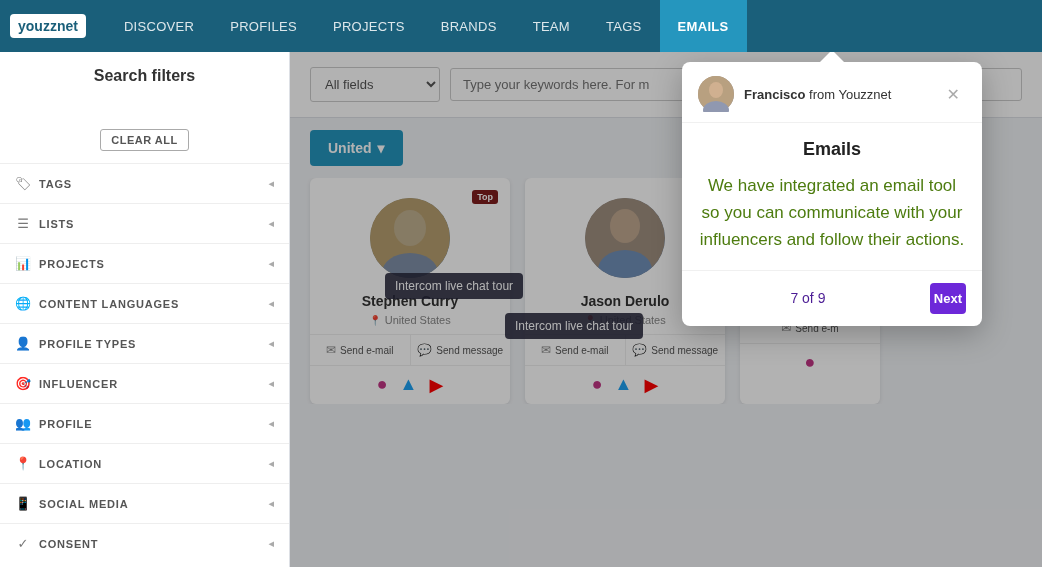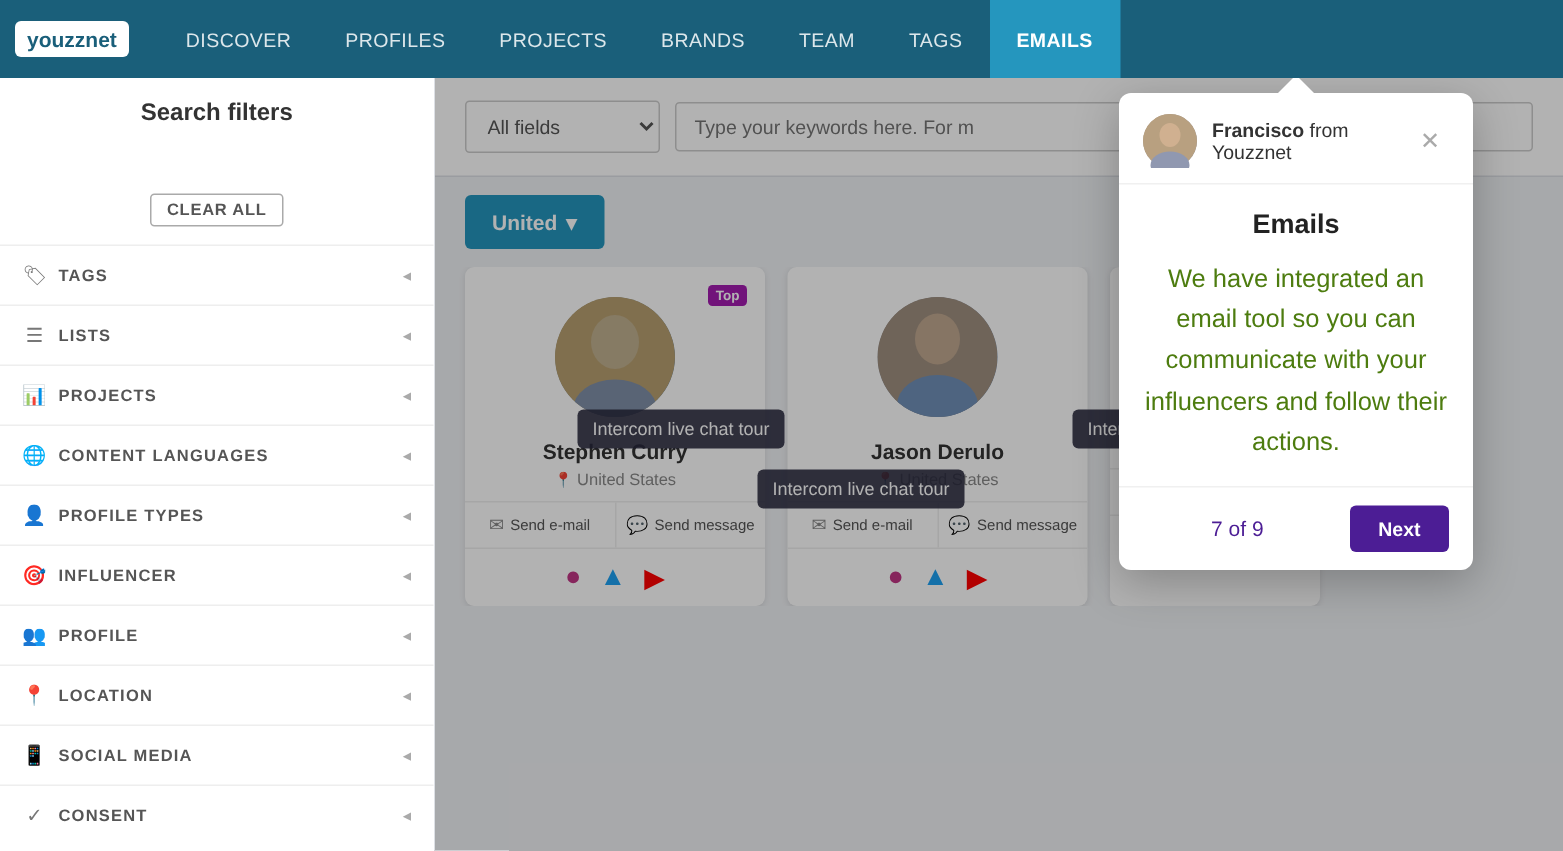--- a/index.html
+++ b/index.html
@@ -205,21 +205,21 @@
     .card-avatar.stephen {
       background: linear-gradient(135deg, #b8a070, #6080a0);
     }
     .card-avatar.jason {
       background: linear-gradient(135deg, #a09080, #7090b8);
     }
     .top-badge {
       position: absolute;
       top: 12px;
       right: 12px;
-      background: #a21caf;
+      background: #7f1d1d;
       color: white;
       font-size: 9px;
       font-weight: 700;
       padding: 2px 5px;
       border-radius: 3px;
     }
     .card-name {
       text-align: center;
       font-size: 14px;
       font-weight: 700;
@@ -288,21 +288,21 @@
       top: 0; left: 0; right: 0; bottom: 0;
       background: rgba(0,0,0,0.3);
       display: flex;
       align-items: flex-start;
       justify-content: flex-end;
       z-index: 100;
     }
     .modal {
       background: white;
       border-radius: 8px;
-      width: 236px;
+      width: 300px;
       margin-top: 10px;
       margin-right: 60px;
       box-shadow: 0 8px 30px rgba(0,0,0,0.25);
       position: relative;
       overflow: visible;
     }
     .modal-arrow {
       position: absolute;
       top: -12px;
       left: 50%;
@@ -366,25 +366,25 @@
       border-top: 1px solid #f0f0f0;
       gap: 12px;
     }
     .modal-progress {
       color: #4c1d95;
       font-size: 14px;
       flex: 1;
       text-align: center;
     }
     .modal-next-btn {
-      background: #4c1d95;
+      background: #6d28d9;
       color: white;
       border: none;
       border-radius: 4px;
-      padding: 8px 19px;
+      padding: 8px 4px;
       font-size: 13px;
       font-weight: 600;
       cursor: pointer;
     }
 
     
     .cards-area {
       position: relative;
     }
   </style>

